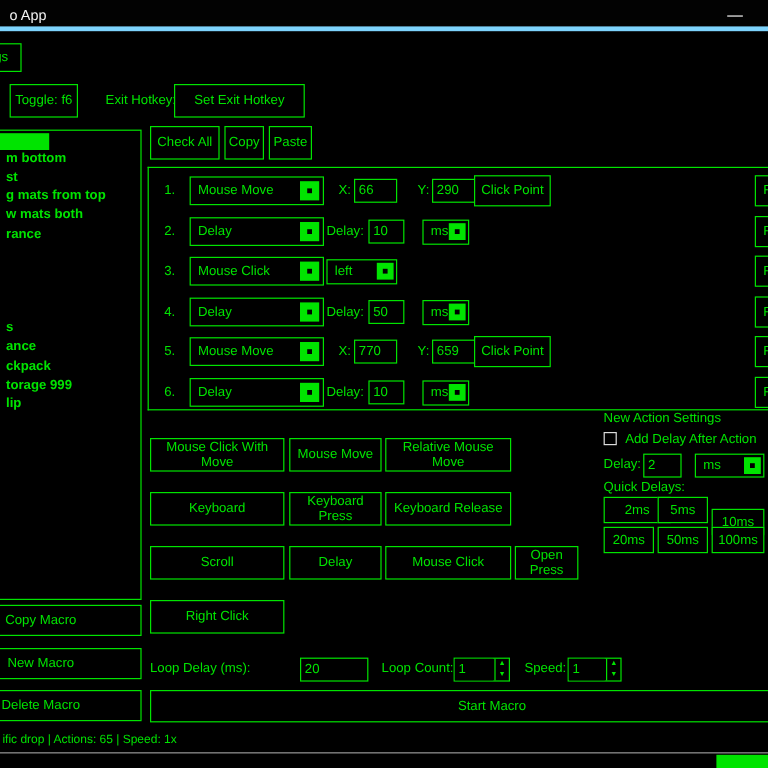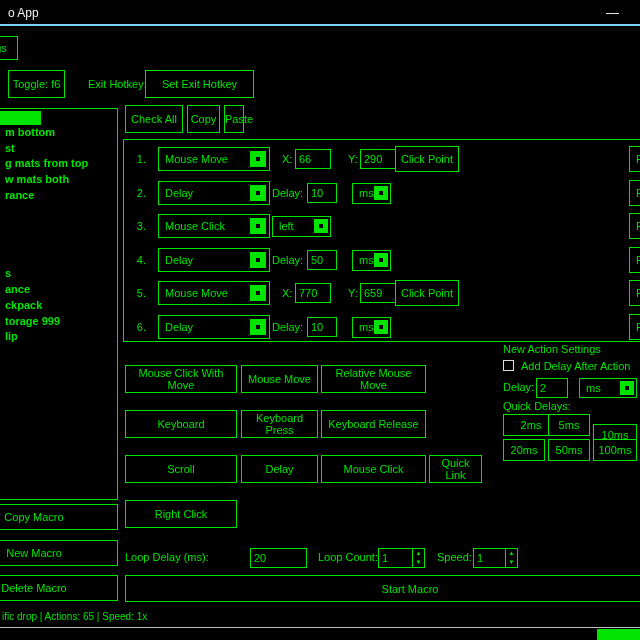--- a/index.html
+++ b/index.html
@@ -4,21 +4,21 @@
 <style>
   :root{ --g:#00e400; }
   *{box-sizing:border-box;}
   html,body{margin:0;padding:0;}
   body{
     width:640px;height:640px;overflow:hidden;position:relative;
     background:#000;color:var(--g);
     font-family:"Liberation Sans",sans-serif;font-size:11px;
   }
   
-  .titlebar{position:absolute;left:0;top:0;width:640px;height:26px;background:#020202;border-bottom:2px solid #7dd3fc;}
+  .titlebar{position:absolute;left:0;top:0;width:640px;height:26px;background:#020202;border-bottom:4px solid #7dd3fc;}
   .title{position:absolute;left:8px;top:6px;color:#f2f2f2;font-size:12px;}
   .min-btn{position:absolute;right:16px;top:3px;width:24px;height:18px;color:#ffffff;font-size:13px;text-align:center;background:transparent;border:none;}
   
   .menu-tab{position:absolute;left:-16px;top:36px;width:34px;height:24px;border:1px solid var(--g);background:#000;color:var(--g);line-height:22px;text-align:center;}
   
   .btn{position:absolute;background:#000;border:1px solid var(--g);color:var(--g);font-size:11px;font-family:inherit;text-align:center;padding:0;cursor:default;}
   
   .inp{position:absolute;background:#000;border:1px solid var(--g);color:var(--g);font-size:11px;font-family:inherit;height:20px;padding:0 3px;outline:none;}
   .lbl{position:absolute;font-size:11px;color:var(--g);white-space:nowrap;}
   
@@ -94,21 +94,21 @@
     <div class="macro-item">s</div>
     <div class="macro-item">ance</div>
     <div class="macro-item">ckpack</div>
     <div class="macro-item">torage 999</div>
     <div class="macro-item">lip</div>
   </div>
 </div>
 
 <button class="btn" style="left:125px;top:105px;width:58px;height:28px;">Check All</button>
 <button class="btn" style="left:187px;top:105px;width:33px;height:28px;">Copy</button>
-<button class="btn" style="left:224px;top:105px;width:20px;height:28px;">Paste</button>
+<button class="btn" style="left:224px;top:105px;width:36px;height:28px;">Paste</button>
 
 <div class="actions-panel">
 
   <div class="arow" style="top:6px;">
     <span class="anum">1.</span>
     <div class="combo type-combo">
       <span class="cv">Mouse Move</span>
       <span class="sq">
           <span class="dot"></span>
         </span>
@@ -217,21 +217,21 @@
 <button class="btn gbtn" style="left:241px;top:365px;width:77px;">Mouse Move</button>
 <button class="btn gbtn" style="left:321px;top:365px;width:105px;">Relative Mouse Move</button>
 
 <button class="btn gbtn" style="left:125px;top:410px;width:112px;">Keyboard</button>
 <button class="btn gbtn" style="left:241px;top:410px;width:77px;">Keyboard Press</button>
 <button class="btn gbtn" style="left:321px;top:410px;width:105px;">Keyboard Release</button>
 
 <button class="btn gbtn" style="left:125px;top:455px;width:112px;">Scroll</button>
 <button class="btn gbtn" style="left:241px;top:455px;width:77px;">Delay</button>
 <button class="btn gbtn" style="left:321px;top:455px;width:105px;">Mouse Click</button>
-<button class="btn gbtn" style="left:429px;top:455px;width:53px;">Quick Link</button>
+<button class="btn gbtn" style="left:429px;top:455px;width:53px;">Open Press</button>
 
 <button class="btn gbtn" style="left:125px;top:500px;width:112px;">Right Click</button>
 
 <span class="lbl" style="left:503px;top:343px;">New Action Settings</span>
 <span class="chk" style="left:503px;top:360px;"></span>
 <span class="lbl" style="left:521px;top:360px;">Add Delay After Action</span>
 <span class="lbl" style="left:503px;top:381px;">Delay:</span>
 <input class="inp" style="left: 536px; top: 378px; width: 32px;" value="2">
 <div class="combo sm-combo nas-ms" style="position:absolute;">
   <span class="cv">ms</span>

